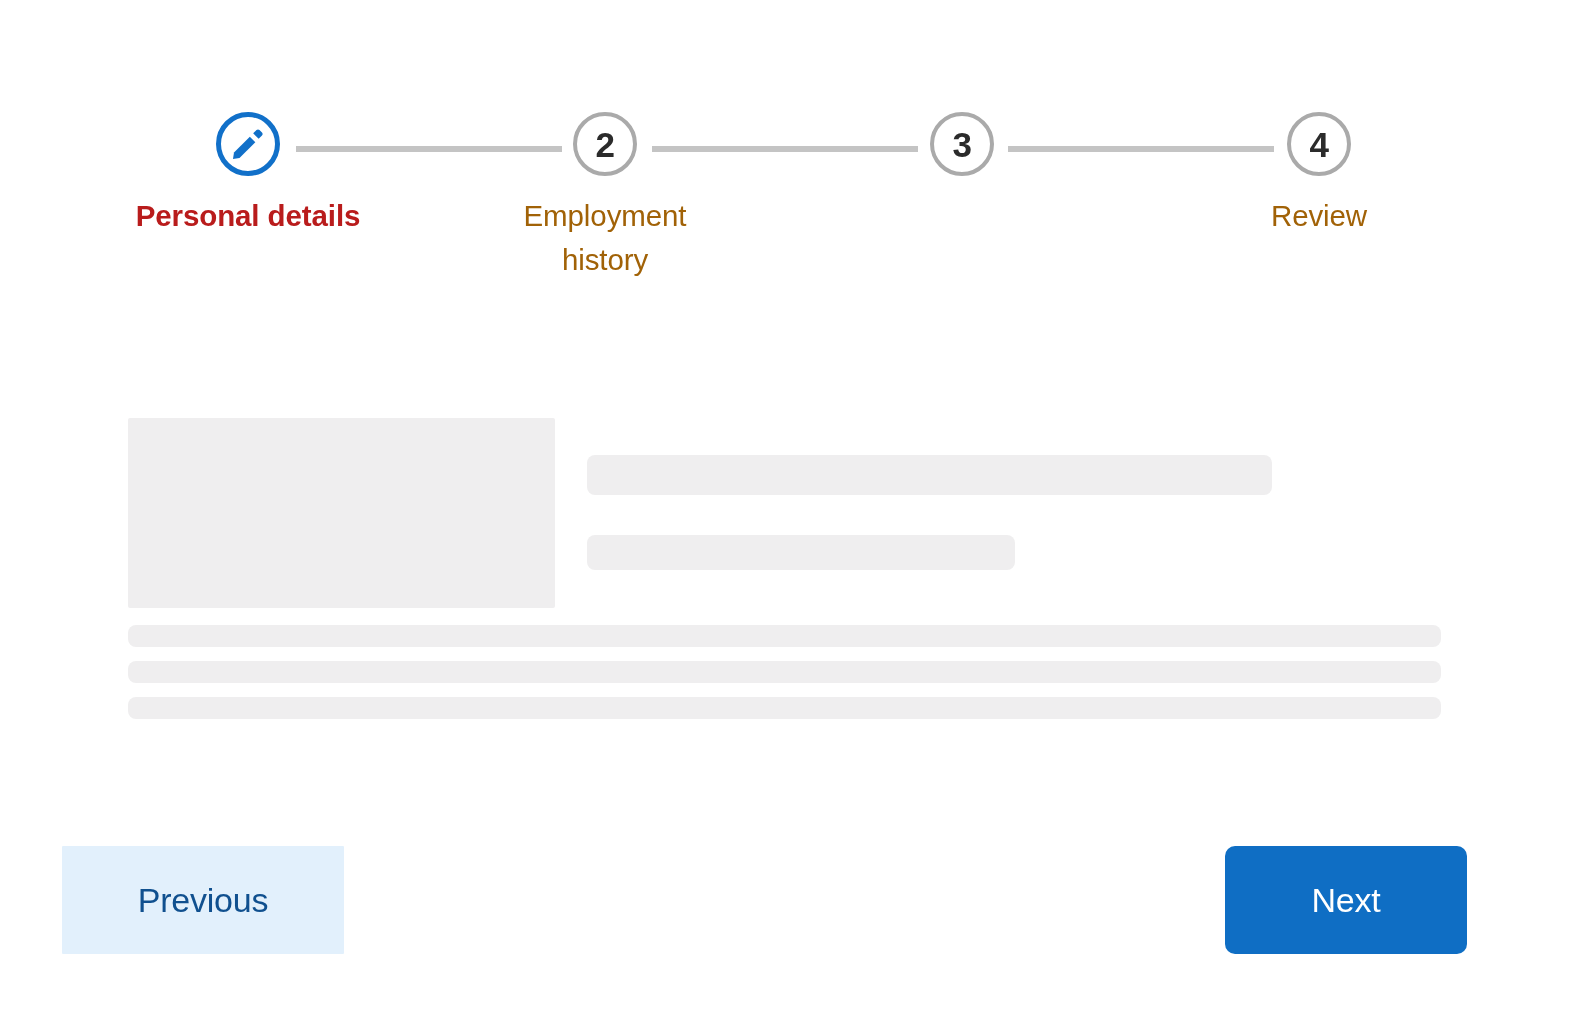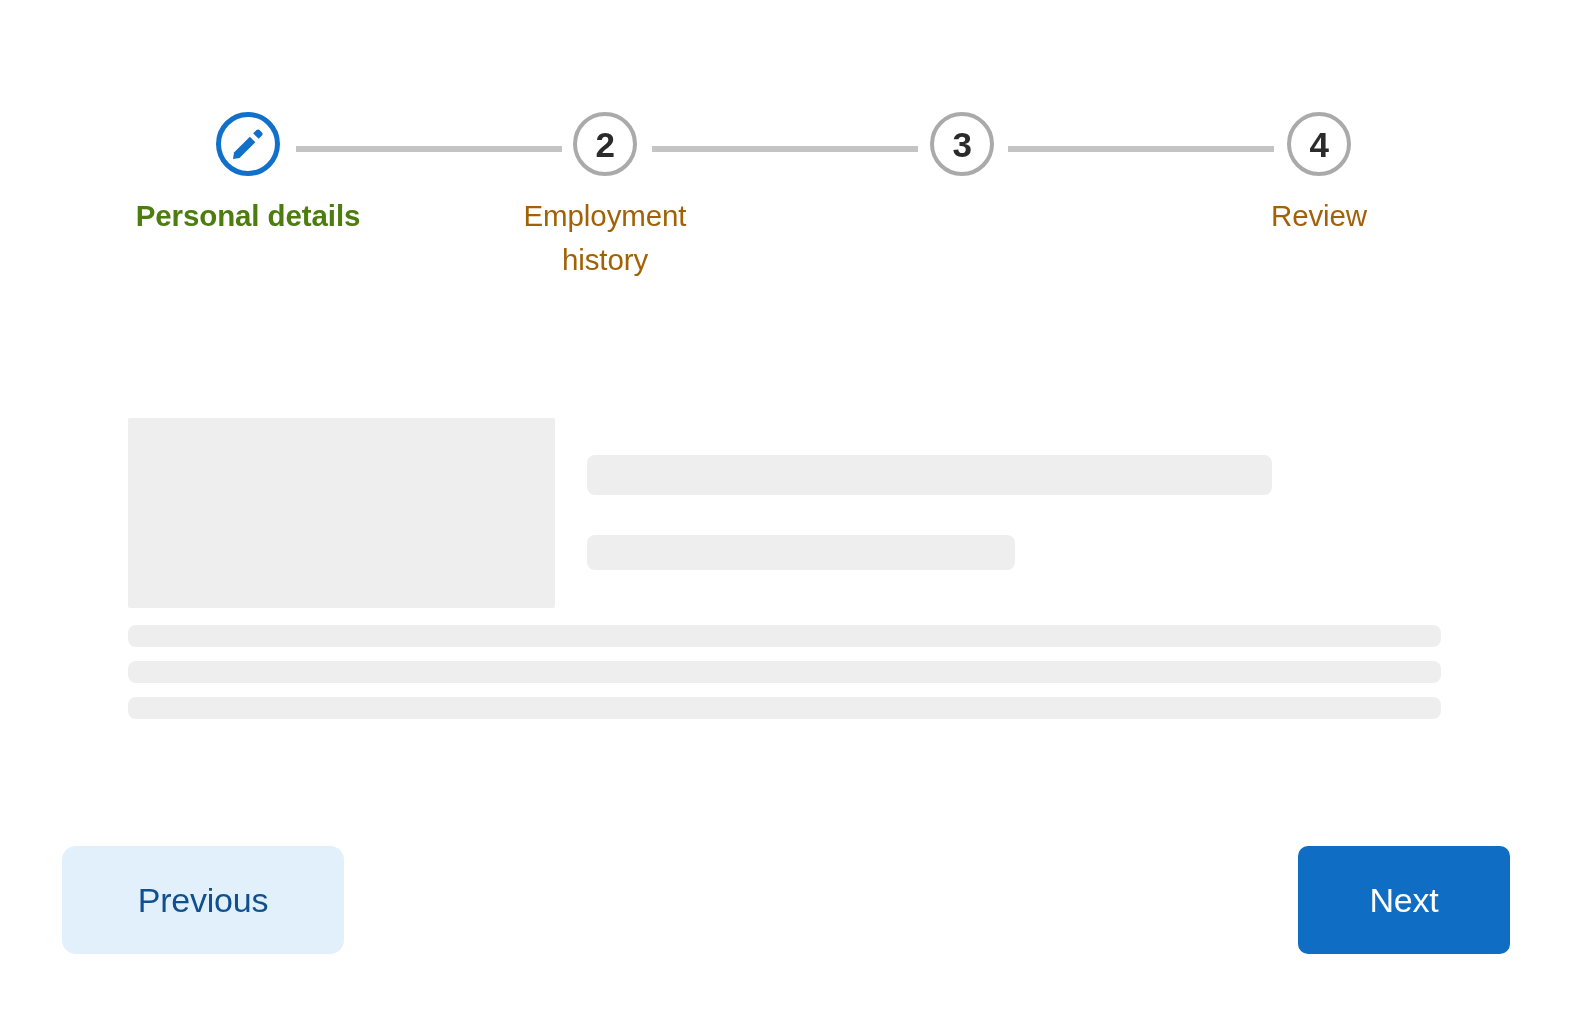--- a/index.html
+++ b/index.html
@@ -59,21 +59,21 @@
   .step-label {
     margin-top: 18px;
     font-size: 29.5px;
     color: #a16207;
     line-height: 1.48;
     font-weight: normal;
     letter-spacing: -0.1px;
   }
   .step-label.current {
     font-weight: bold;
-    color: #4d7c0f;
+    color: #b91c1c;
   }
   .connector {
     position: absolute;
     height: 6px;
     background: #c4c4c4;
     top: 146px;
     z-index: 1;
   }
 
   
@@ -144,26 +144,26 @@
     padding: 0;
     letter-spacing: -0.2px;
   }
   .btn-previous {
     left: 62px;
     top: 846px;
     width: 282px;
     height: 108px;
     background: #e2f0fc;
     color: #10508f;
-    border-radius: 14px;
+    border-radius: 1px;
   }
   .btn-next {
-    left: 1298px;
+    left: 1225px;
     top: 846px;
-    width: 212px;
+    width: 242px;
     height: 108px;
     background: #0f6ec4;
     color: #ffffff;
     border-radius: 10px;
   }
 </style>
 </head>
 <body>
 
 <div class="stepper">

